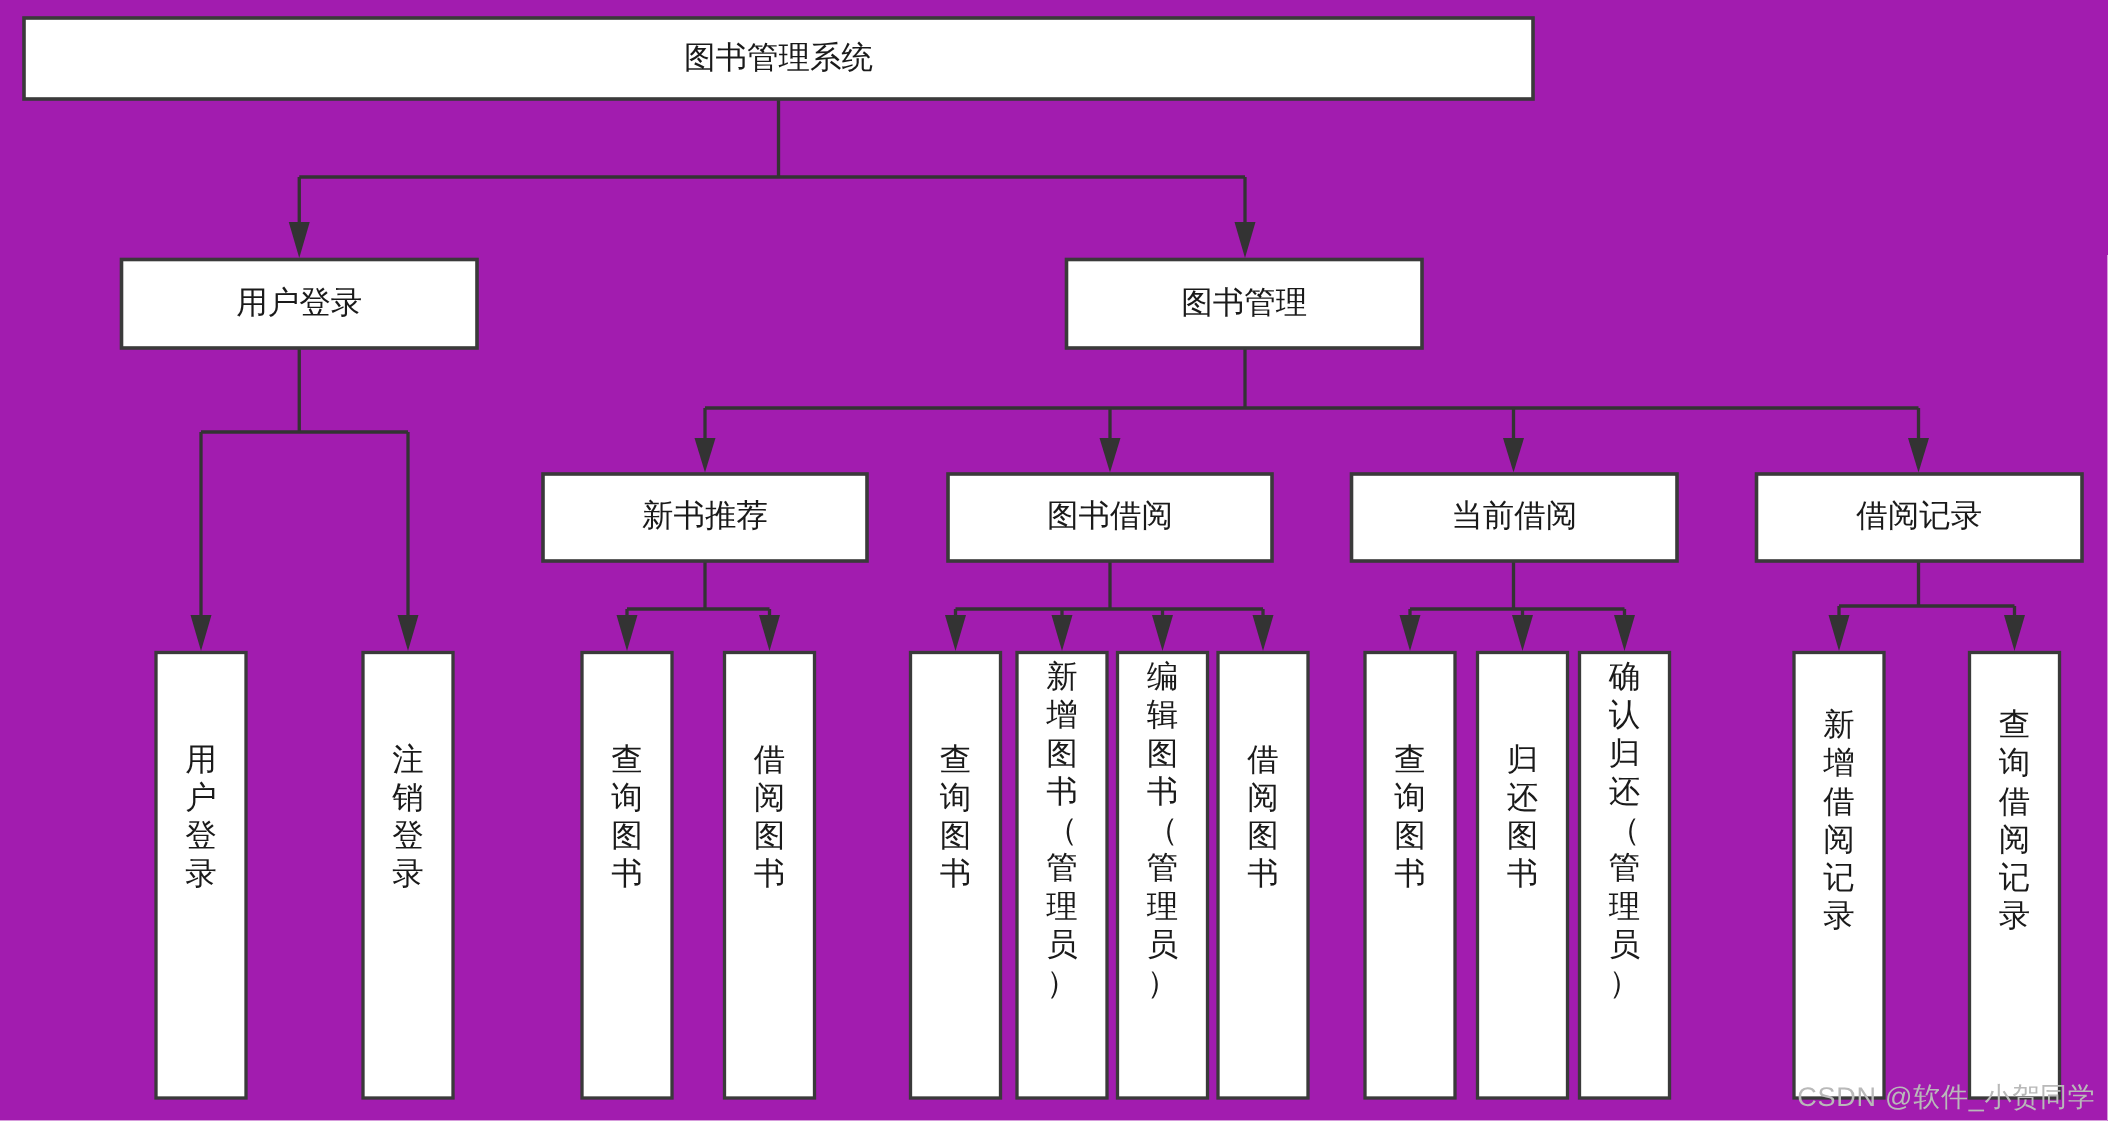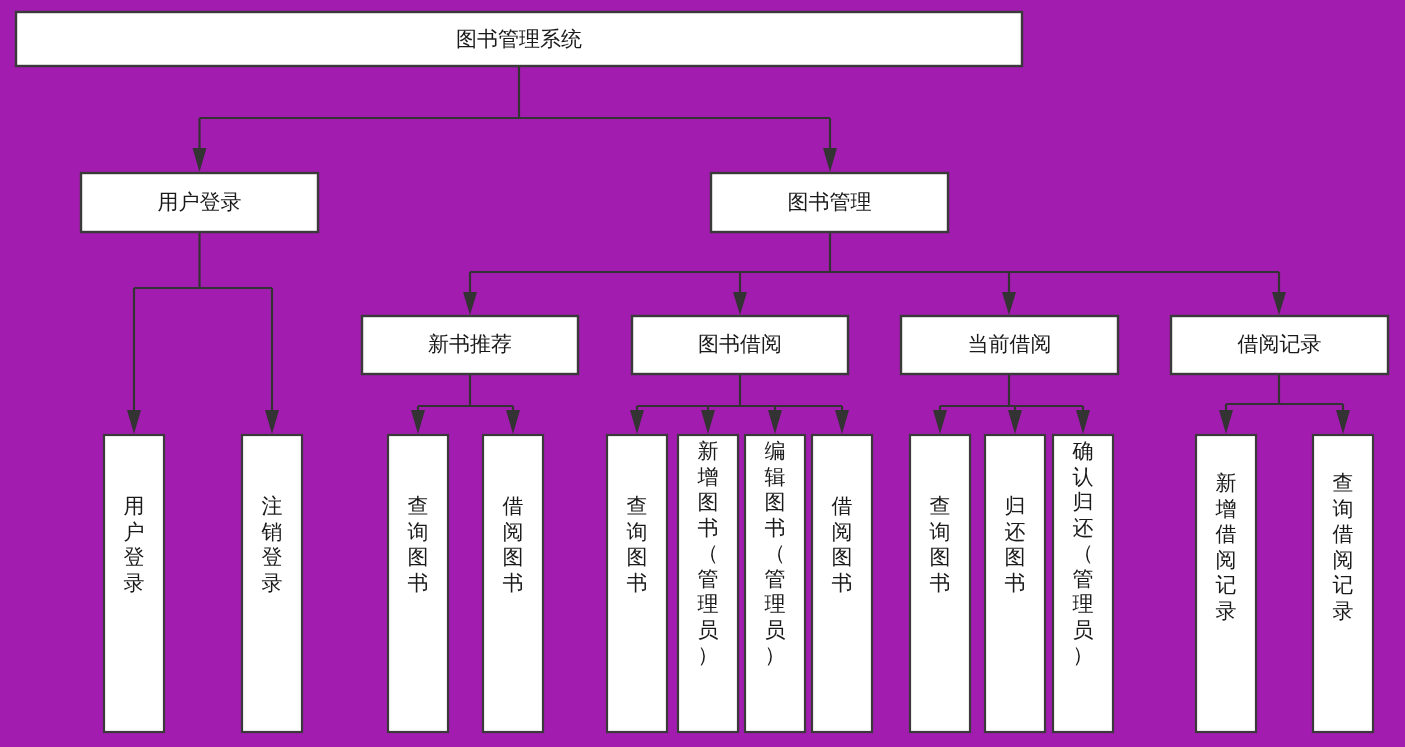--- a/index.html
+++ b/index.html
@@ -232,13 +232,14 @@
     <g>
       <rect class="node-box-thin" x="1196" y="435" width="60" height="297"></rect>
       <text class="node-label-v" x="1226" y="490"><tspan x="1226" dy="0">新</tspan><tspan x="1226" dy="25.5">增</tspan><tspan x="1226" dy="25.5">借</tspan><tspan x="1226" dy="25.5">阅</tspan><tspan x="1226" dy="25.5">记</tspan><tspan x="1226" dy="25.5">录</tspan></text>
     </g>
     <g>
       <rect class="node-box-thin" x="1313" y="435" width="60" height="297"></rect>
       <text class="node-label-v" x="1343" y="490"><tspan x="1343" dy="0">查</tspan><tspan x="1343" dy="25.5">询</tspan><tspan x="1343" dy="25.5">借</tspan><tspan x="1343" dy="25.5">阅</tspan><tspan x="1343" dy="25.5">记</tspan><tspan x="1343" dy="25.5">录</tspan></text>
     </g>
   </svg>
 
+  <div class="watermark">CSDN @软件_小贺同学</div>
 </div>
 
 </body></html>

